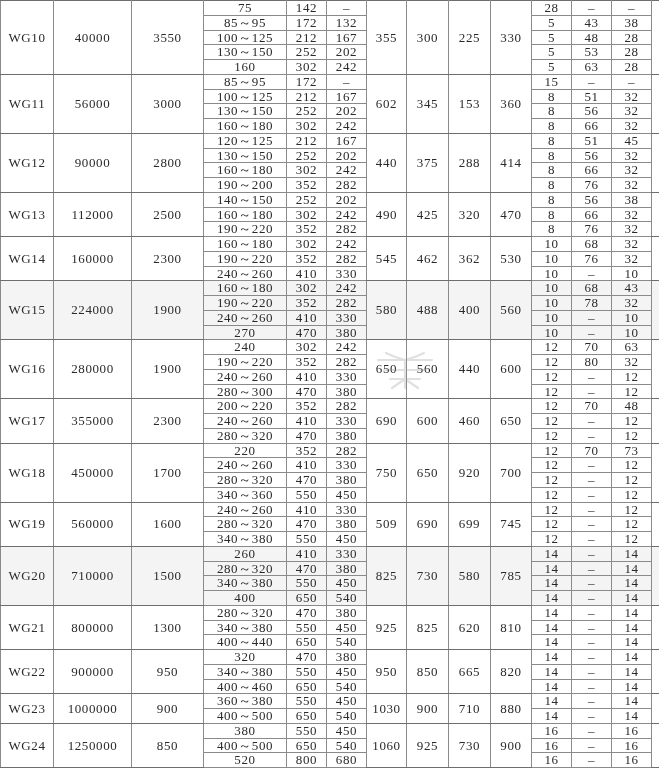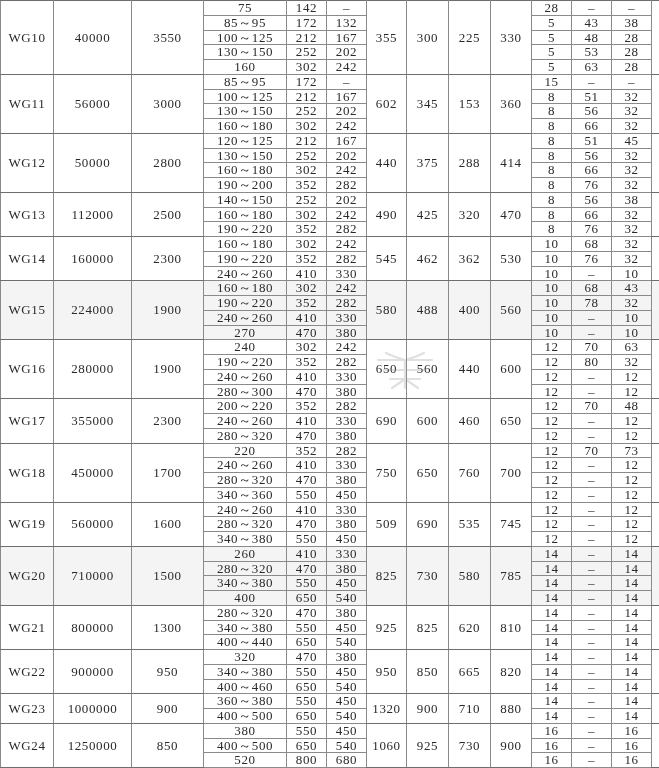--- a/index.html
+++ b/index.html
@@ -165,21 +165,21 @@
         <tr>
           <td class="range">160～180</td>
           <td class="num">302</td>
           <td class="num">242</td>
           <td class="num">8</td>
           <td class="num">66</td>
           <td class="num">32</td>
         </tr>
         <tr class="group-start">
           <td class="model grp" rowspan="4">WG12</td>
-          <td class="num grp" rowspan="4">50000</td>
+          <td class="num grp" rowspan="4">90000</td>
           <td class="num grp" rowspan="4">2800</td>
           <td class="range">120～125</td>
           <td class="num">212</td>
           <td class="num">167</td>
           <td class="num grp" rowspan="4">440</td>
           <td class="num grp" rowspan="4">375</td>
           <td class="num grp" rowspan="4">288</td>
           <td class="num grp" rowspan="4">414</td>
           <td class="num">8</td>
           <td class="num">51</td>
@@ -388,21 +388,21 @@
         </tr>
         <tr class="group-start">
           <td class="model grp" rowspan="4">WG18</td>
           <td class="num grp" rowspan="4">450000</td>
           <td class="num grp" rowspan="4">1700</td>
           <td class="range">220</td>
           <td class="num">352</td>
           <td class="num">282</td>
           <td class="num grp" rowspan="4">750</td>
           <td class="num grp" rowspan="4">650</td>
-          <td class="num grp" rowspan="4">760</td>
+          <td class="num grp" rowspan="4">920</td>
           <td class="num grp" rowspan="4">700</td>
           <td class="num">12</td>
           <td class="num">70</td>
           <td class="num">73</td>
           <td class="num grp" rowspan="4">1381</td>
         </tr>
         <tr>
           <td class="range">240～260</td>
           <td class="num">410</td>
           <td class="num">330</td>
@@ -428,21 +428,21 @@
         </tr>
         <tr class="group-start">
           <td class="model grp" rowspan="3">WG19</td>
           <td class="num grp" rowspan="3">560000</td>
           <td class="num grp" rowspan="3">1600</td>
           <td class="range">240～260</td>
           <td class="num">410</td>
           <td class="num">330</td>
           <td class="num grp" rowspan="3">509</td>
           <td class="num grp" rowspan="3">690</td>
-          <td class="num grp" rowspan="3">535</td>
+          <td class="num grp" rowspan="3">699</td>
           <td class="num grp" rowspan="3">745</td>
           <td class="num">12</td>
           <td class="num">–</td>
           <td class="num">12</td>
           <td class="num grp" rowspan="3">1526</td>
         </tr>
         <tr>
           <td class="range">280～320</td>
           <td class="num">470</td>
           <td class="num">380</td>
@@ -562,21 +562,21 @@
           <td class="num">–</td>
           <td class="num">14</td>
         </tr>
         <tr class="group-start">
           <td class="model grp" rowspan="2">WG23</td>
           <td class="num grp" rowspan="2">1000000</td>
           <td class="num grp" rowspan="2">900</td>
           <td class="range">360～380</td>
           <td class="num">550</td>
           <td class="num">450</td>
-          <td class="num grp" rowspan="2">1320</td>
+          <td class="num grp" rowspan="2">1030</td>
           <td class="num grp" rowspan="2">900</td>
           <td class="num grp" rowspan="2">710</td>
           <td class="num grp" rowspan="2">880</td>
           <td class="num">14</td>
           <td class="num">–</td>
           <td class="num">14</td>
           <td class="num grp" rowspan="2">3148</td>
         </tr>
         <tr>
           <td class="range">400～500</td>

